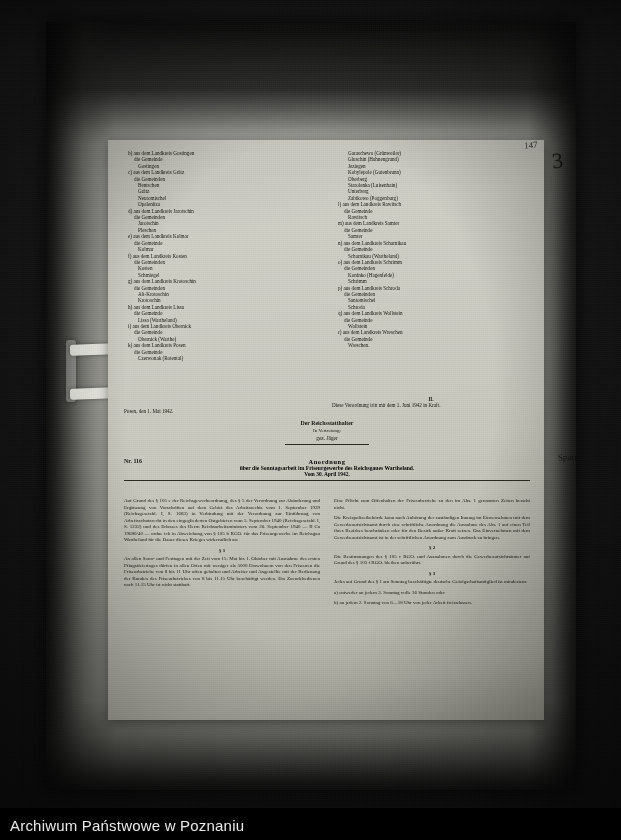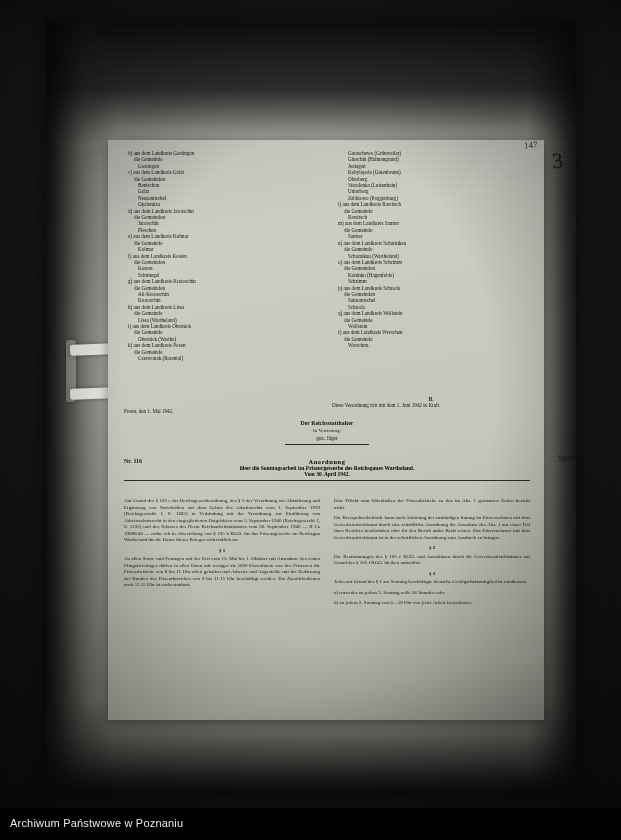--- a/index.html
+++ b/index.html
@@ -66,21 +66,21 @@
   .h3{font-size:5.4px;font-weight:bold;}
 
   
   .hand{position:absolute;color:#0b0b08;font-family:"Liberation Serif",serif;}
   .hand-3{left:506px;top:126px;font-size:22px;transform:rotate(-6deg);opacity:.85;}
   .hand-147{left:478px;top:118px;font-size:9px;transform:rotate(-4deg);opacity:.8;}
   .hand-side{left:512px;top:430px;font-size:9px;transform:rotate(-2deg);opacity:.8;}
 
   
   #caption{position:absolute;left:0;bottom:0;width:621px;height:32px;background:#000;}
-  #caption span{position:absolute;left:10px;top:9px;color:#e9e9e9;font-size:11px;
+  #caption span{position:absolute;left:10px;top:9px;color:#e9e9e9;font-size:15px;
       font-family:"Liberation Sans",sans-serif;letter-spacing:.2px;}
 
   
   #grain{position:absolute;left:0;top:0;width:621px;height:808px;pointer-events:none;
       background:
         repeating-linear-gradient(0deg,rgba(255,255,255,0.014) 0 1px,rgba(0,0,0,0.014) 1px 2px),
         repeating-linear-gradient(90deg,rgba(255,255,255,0.012) 0 1px,rgba(0,0,0,0.012) 1px 2px);
       opacity:.9;}
   #vig{position:absolute;left:0;top:0;width:621px;height:808px;pointer-events:none;
       background:radial-gradient(ellipse at 50% 48%, rgba(0,0,0,0) 42%, rgba(0,0,0,0.55) 100%);}

